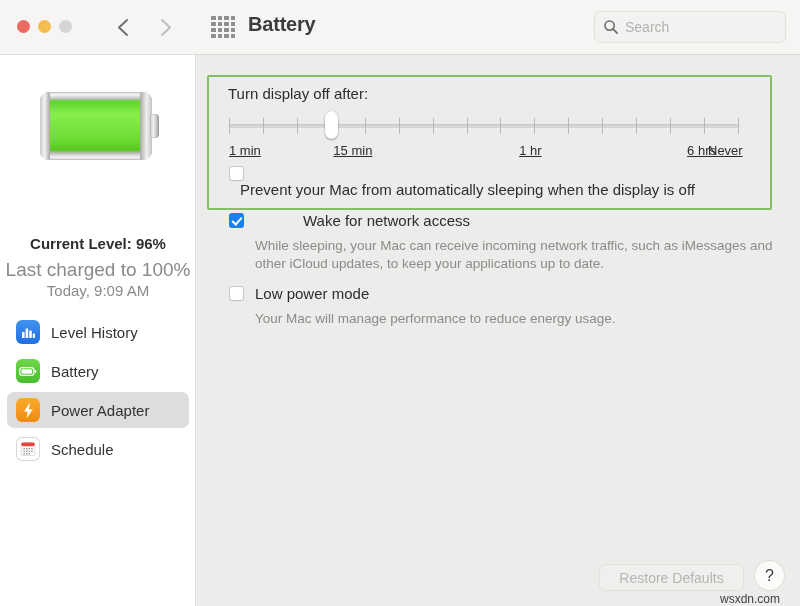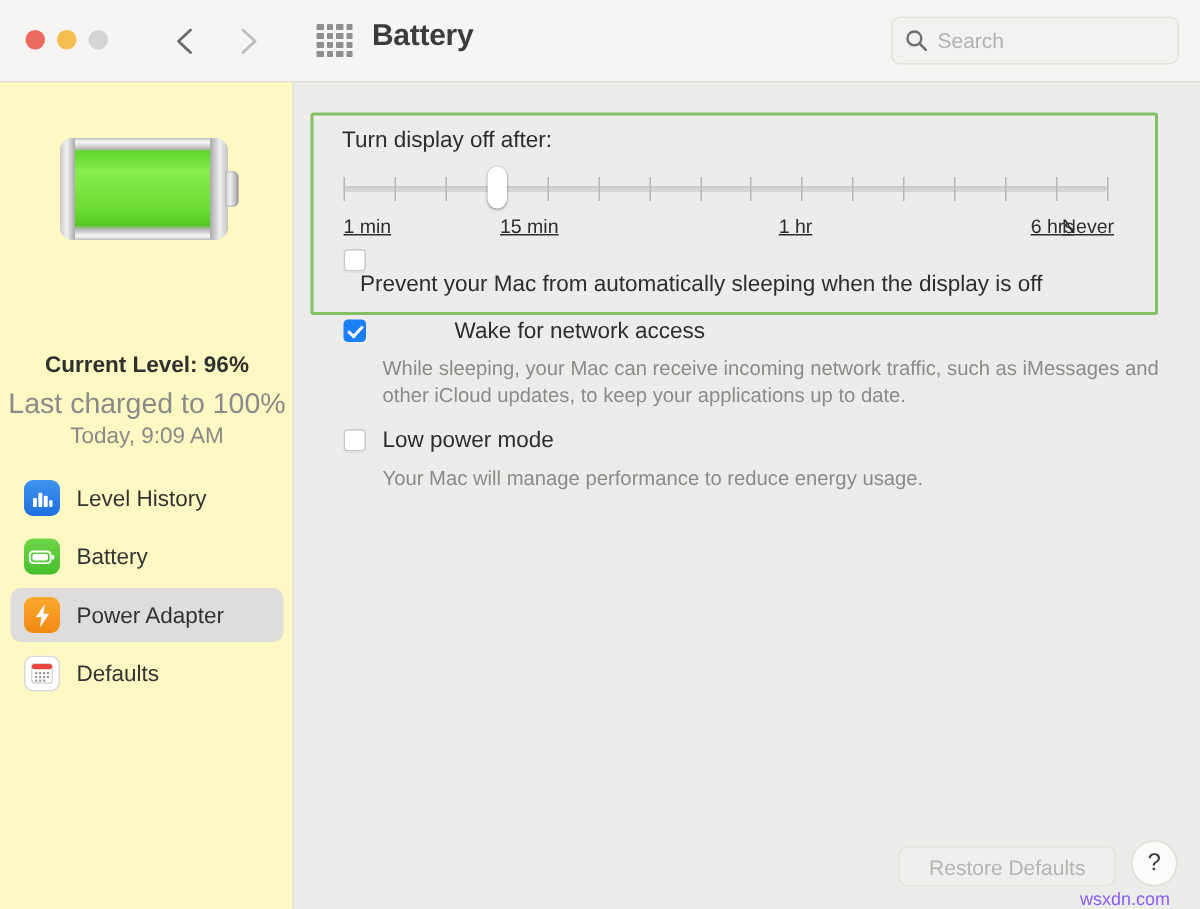--- a/index.html
+++ b/index.html
@@ -69,21 +69,21 @@
     border: 0; outline: 0; background: transparent;
     font-family: "Liberation Sans", sans-serif;
     font-size: 14px; color: #555; width: 100%;
   }
   #search-input::placeholder { color: #b3b2b0; }
 
   
   #sidebar {
     position: absolute; left: 0; top: 55px;
     width: 196px; height: 551px;
-    background: #fef9c3;
+    background: #ffffff;
     border-right: 1px solid #dededb;
   }
 
   #battery-figure {
     position: absolute; left: 40px; top: 37px;
     width: 120px; height: 68px;
   }
   .bat-body {
     position: absolute; left: 0; top: 0;
     width: 112px; height: 68px;
@@ -237,21 +237,21 @@
     width: 29px; height: 29px;
     border-radius: 50%;
     background: #fbfbfa;
     box-shadow: 0 0 0 1px #dededb, 0 1px 1px rgba(0,0,0,0.05);
     display: flex; align-items: center; justify-content: center;
     font-size: 16px; color: #3a3a3a;
   }
   #watermark {
     position: absolute; left: 509px; top: 537px;
     width: 90px; text-align: center;
-    font-size: 12px; color: #8b5cf6;
+    font-size: 12px; color: #404040;
   }
 </style>
 </head>
 <body>
 
 <div id="window">
 
   <div id="titlebar">
 
     <div class="traffic-lights">
@@ -365,21 +365,21 @@
               <rect x="4.4" y="10.6" width="1.5" height="1.5"></rect>
               <rect x="7.0" y="10.6" width="1.5" height="1.5"></rect>
               <rect x="9.6" y="10.6" width="1.5" height="1.5"></rect>
               <rect x="12.2" y="10.6" width="1.5" height="1.5"></rect>
               <rect x="4.4" y="13" width="1.5" height="1.5"></rect>
               <rect x="7.0" y="13" width="1.5" height="1.5"></rect>
               <rect x="9.6" y="13" width="1.5" height="1.5"></rect>
             </g>
           </svg>
         </span>
-        <span class="nav-label">Defaults</span>
+        <span class="nav-label">Schedule</span>
       </div>
 
     </div>
   </div>
 
   <div id="content">
 
     <div id="highlight-box"></div>
 
     <div id="display-off-label">Turn display off after:</div>

